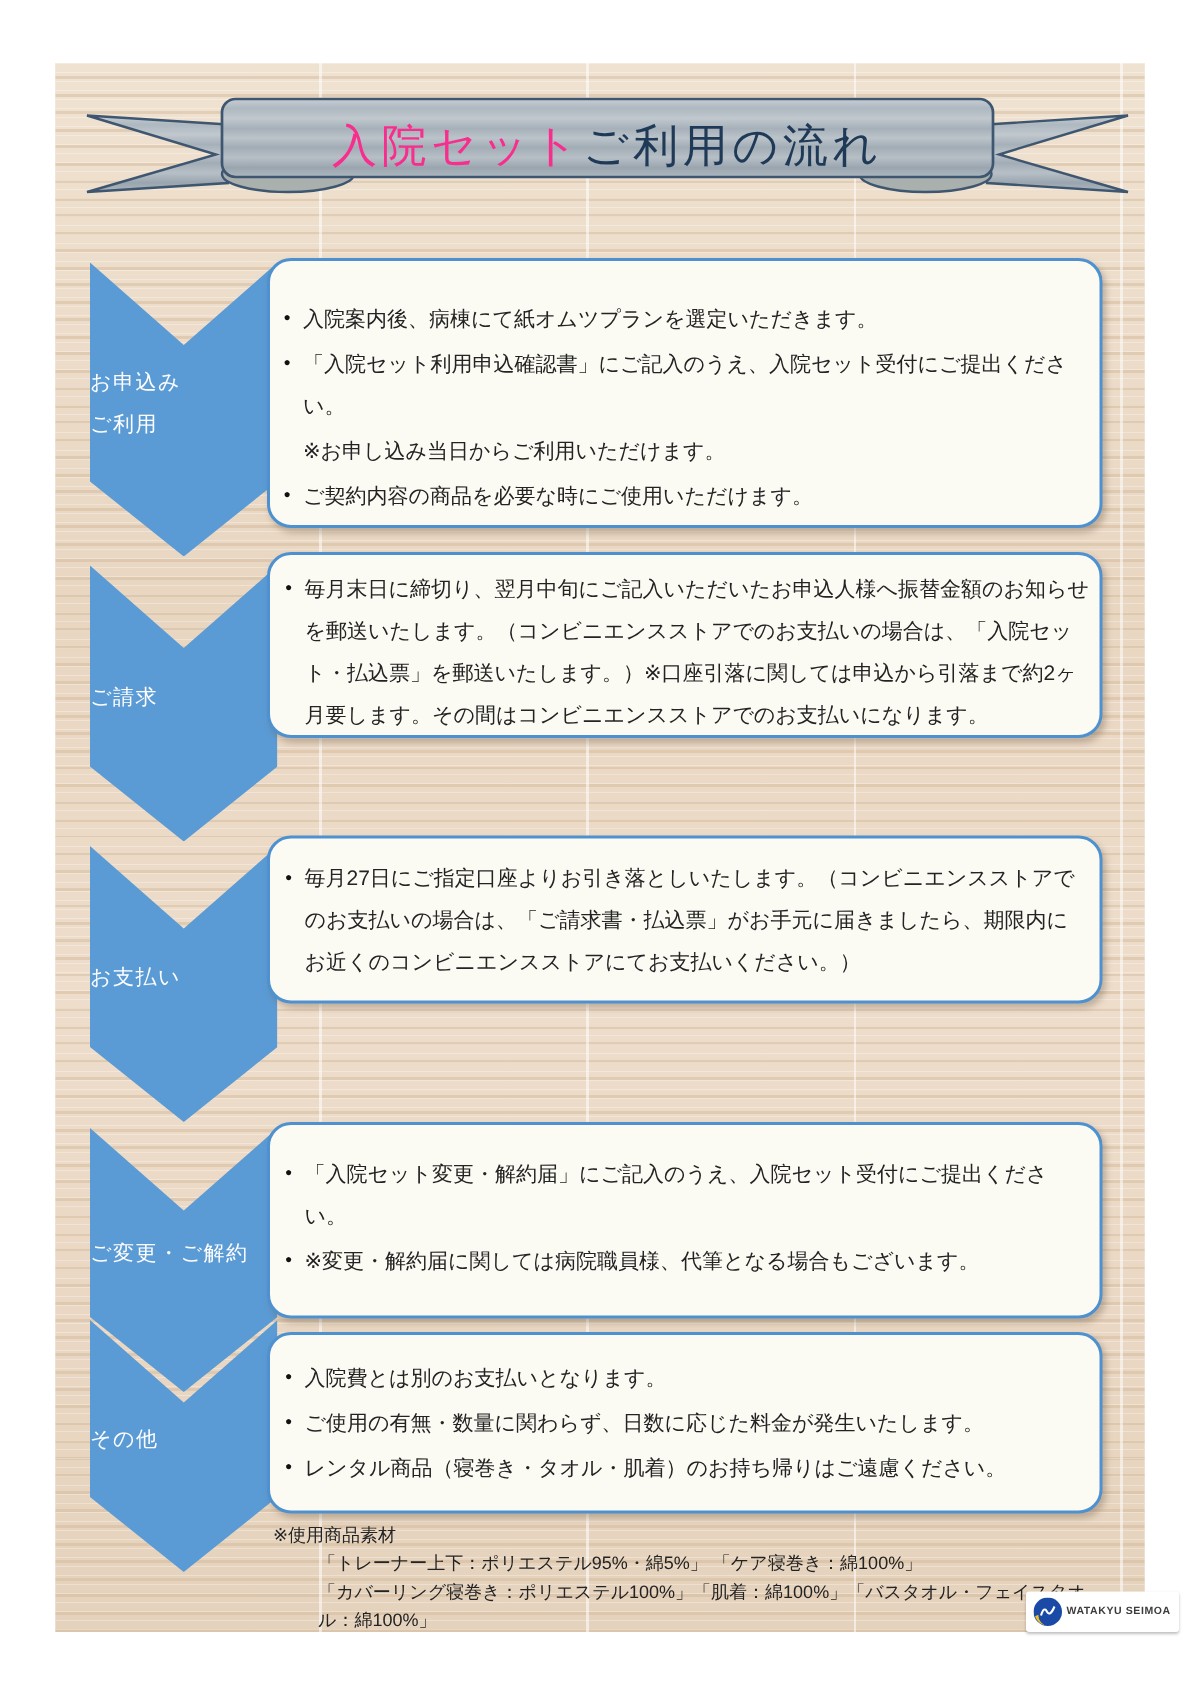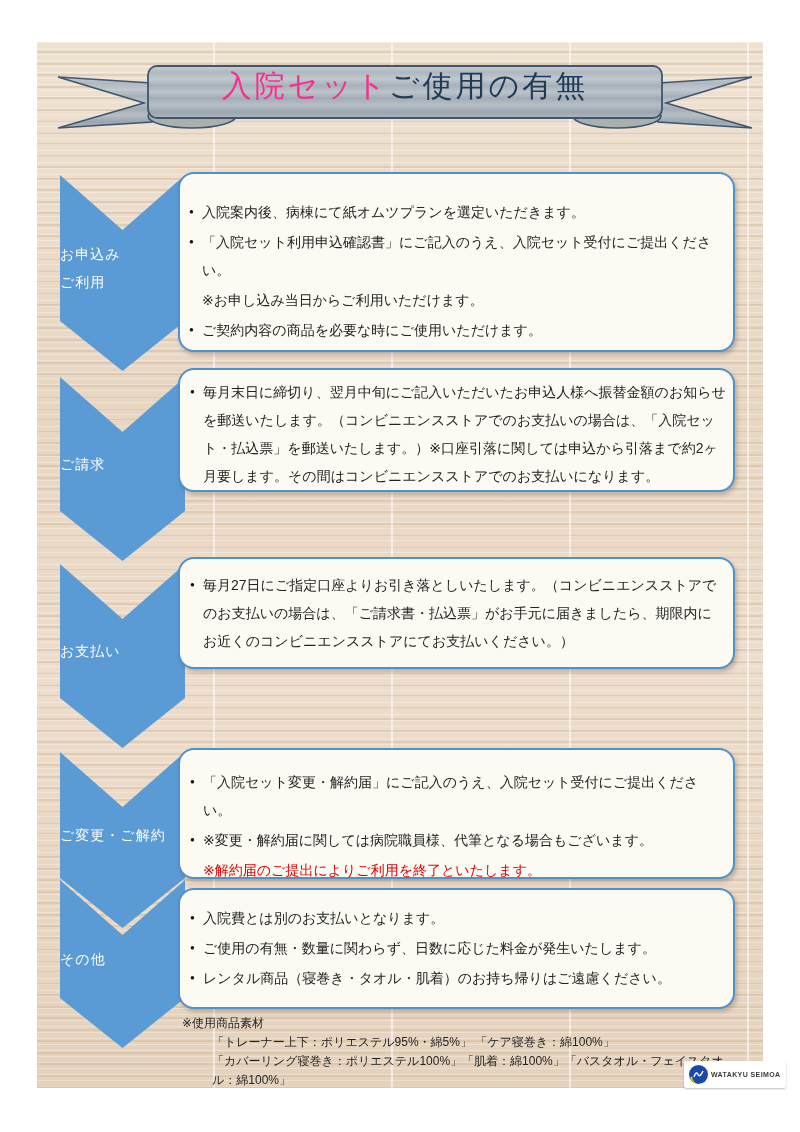--- a/index.html
+++ b/index.html
@@ -14,21 +14,21 @@
     background-image:
       repeating-linear-gradient(90deg, transparent 0 176px, rgba(255,255,255,0.55) 176px 178px),
       repeating-linear-gradient(180deg, rgba(255,255,255,0.30) 0 1px, transparent 1px 6px),
       repeating-linear-gradient(180deg, transparent 0 9px, rgba(201,172,139,0.35) 9px 11px, transparent 11px 21px, rgba(214,189,158,0.55) 21px 23px),
       linear-gradient(180deg,#f0e2d1 0%,#e8d6c1 35%,#eeddcb 60%,#e5d2bc 100%);
   }
   
   .ribbon-svg{position:absolute;left:45px;top:60px;width:715px;height:80px;}
   .ribbon-title{
     position:absolute;left:148px;top:66px;width:514px;height:52px;
-    display:flex;align-items:flex-start;justify-content:center;
+    display:flex;align-items:flex-end;justify-content:center;
     font-size:30px;letter-spacing:3px;font-weight:500;white-space:nowrap;
   }
   .t-pink{color:#f72e8e;}
   .t-navy{color:#1f3a57;}
   
   .chevron{
     position:absolute;left:60px;width:125px;background:#5b9bd5;
     clip-path:polygon(0 0,50% 55px,100% 0,100% calc(100% - 50px),50% 100%,0 calc(100% - 50px));
     display:flex;flex-direction:column;align-items:flex-start;justify-content:center;
     gap:10px;color:#fefefe;font-size:14px;letter-spacing:1px;padding-bottom:8px;box-sizing:border-box;
@@ -90,21 +90,21 @@
       </linearGradient>
     </defs>
     <polygon points="152,83 58,77 144,103 58,128 152,122" fill="url(#rg)" stroke="#3e566f" stroke-width="1.6"></polygon>
     <polygon points="658,83 752,77 666,103 752,128 658,122" fill="url(#rg)" stroke="#3e566f" stroke-width="1.6"></polygon>
     <ellipse cx="192" cy="116" rx="44" ry="12" fill="#a9b0ae" stroke="#3e566f" stroke-width="1.6"></ellipse>
     <ellipse cx="617" cy="116" rx="44" ry="12" fill="#a9b0ae" stroke="#3e566f" stroke-width="1.6"></ellipse>
     <rect x="148" y="66" width="514" height="52" rx="9" fill="url(#rg)" stroke="#3e566f" stroke-width="1.8"></rect>
   </svg>
   <div class="ribbon-title">
     <span class="t-pink">入院セット</span>
-      <span class="t-navy">ご使用の有無</span>
+      <span class="t-navy">ご利用の流れ</span>
   </div>
 
   <div class="chevron pos-c1">
     <span>お申込み</span>
     <span>ご利用</span>
   </div>
   <div class="chevron pos-c2">
     <span>ご請求</span>
 
   </div>
@@ -155,23 +155,20 @@
 
   <div class="info-box pos-b4">
     <div class="row">
       <span class="blt">●</span>
       <span class="txt">「入院セット変更・解約届」にご記入のうえ、入院セット受付にご提出ください。</span>
     </div>
     <div class="row">
       <span class="blt">●</span>
       <span class="txt">※変更・解約届に関しては病院職員様、代筆となる場合もございます。</span>
     </div>
-    <div class="row sub red">
-      <span class="txt">※解約届のご提出によりご利用を終了といたします。</span>
-    </div>
   </div>
 
   <div class="info-box pos-b5">
     <div class="row">
       <span class="blt">●</span>
       <span class="txt">入院費とは別のお支払いとなります。</span>
     </div>
     <div class="row">
       <span class="blt">●</span>
       <span class="txt">ご使用の有無・数量に関わらず、日数に応じた料金が発生いたします。</span>

